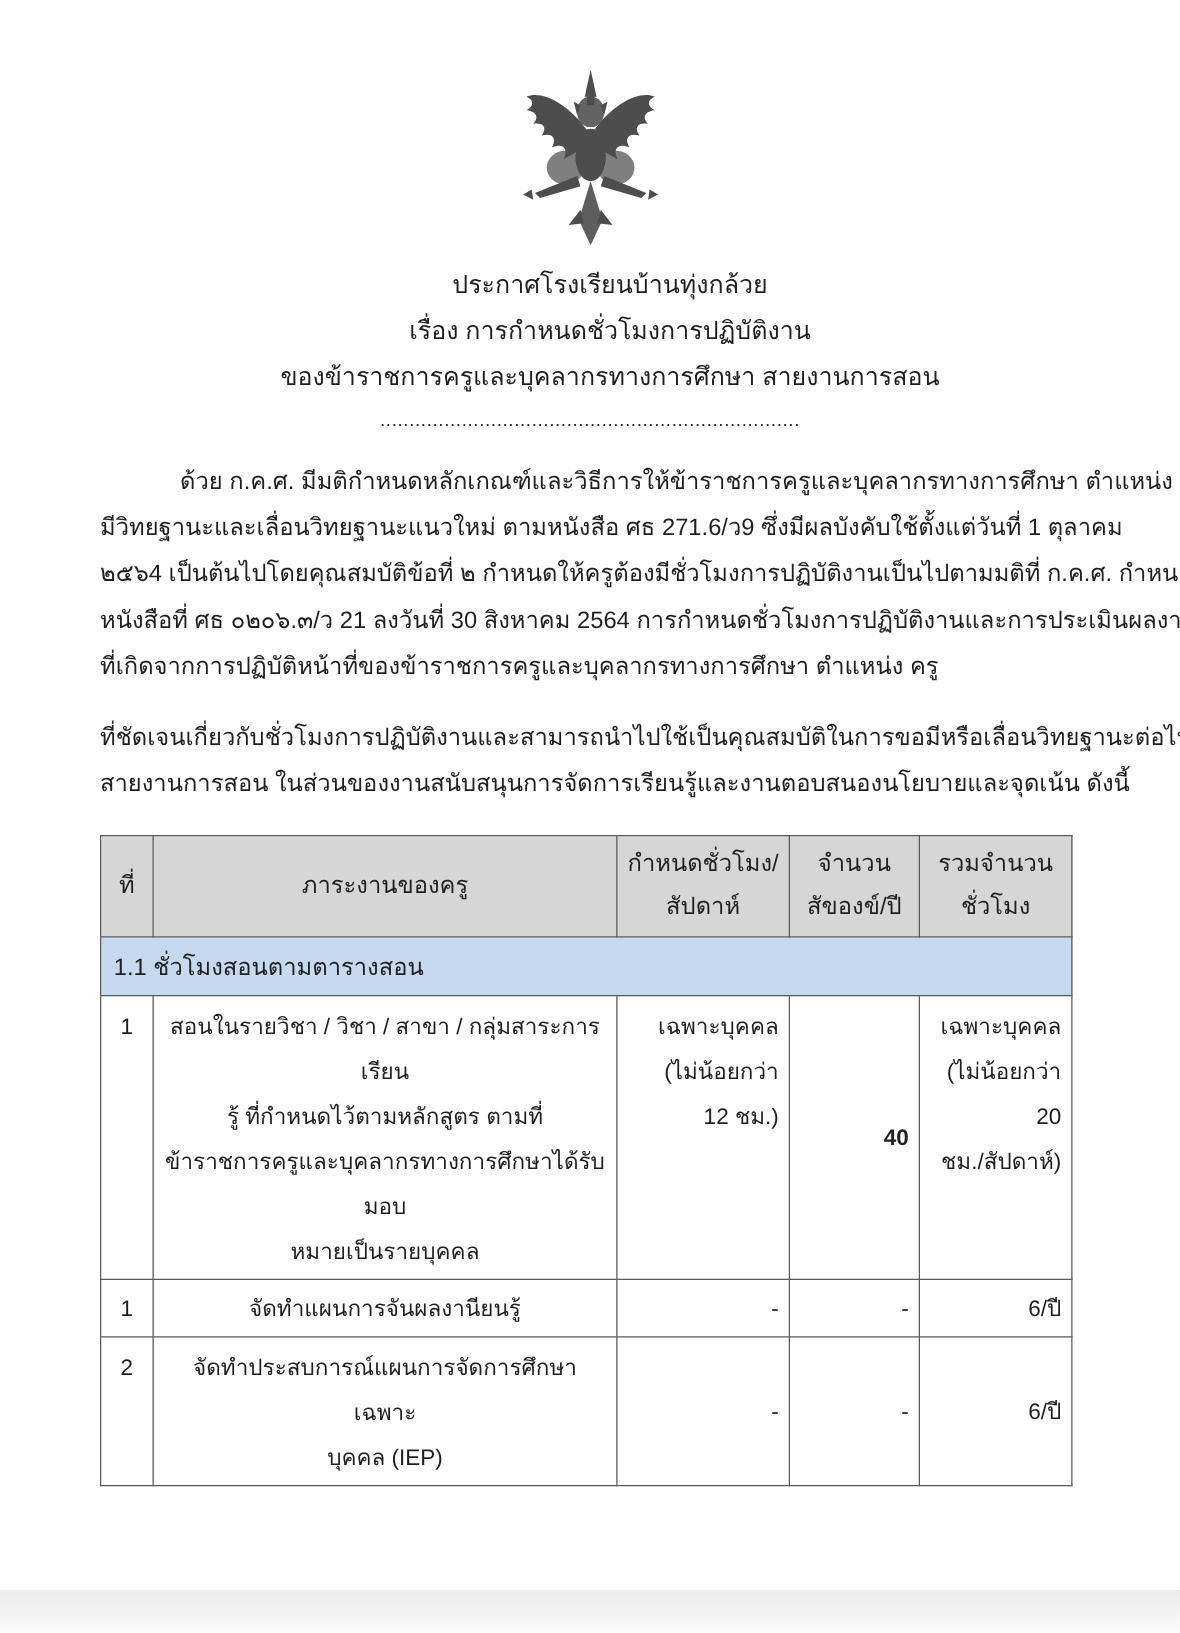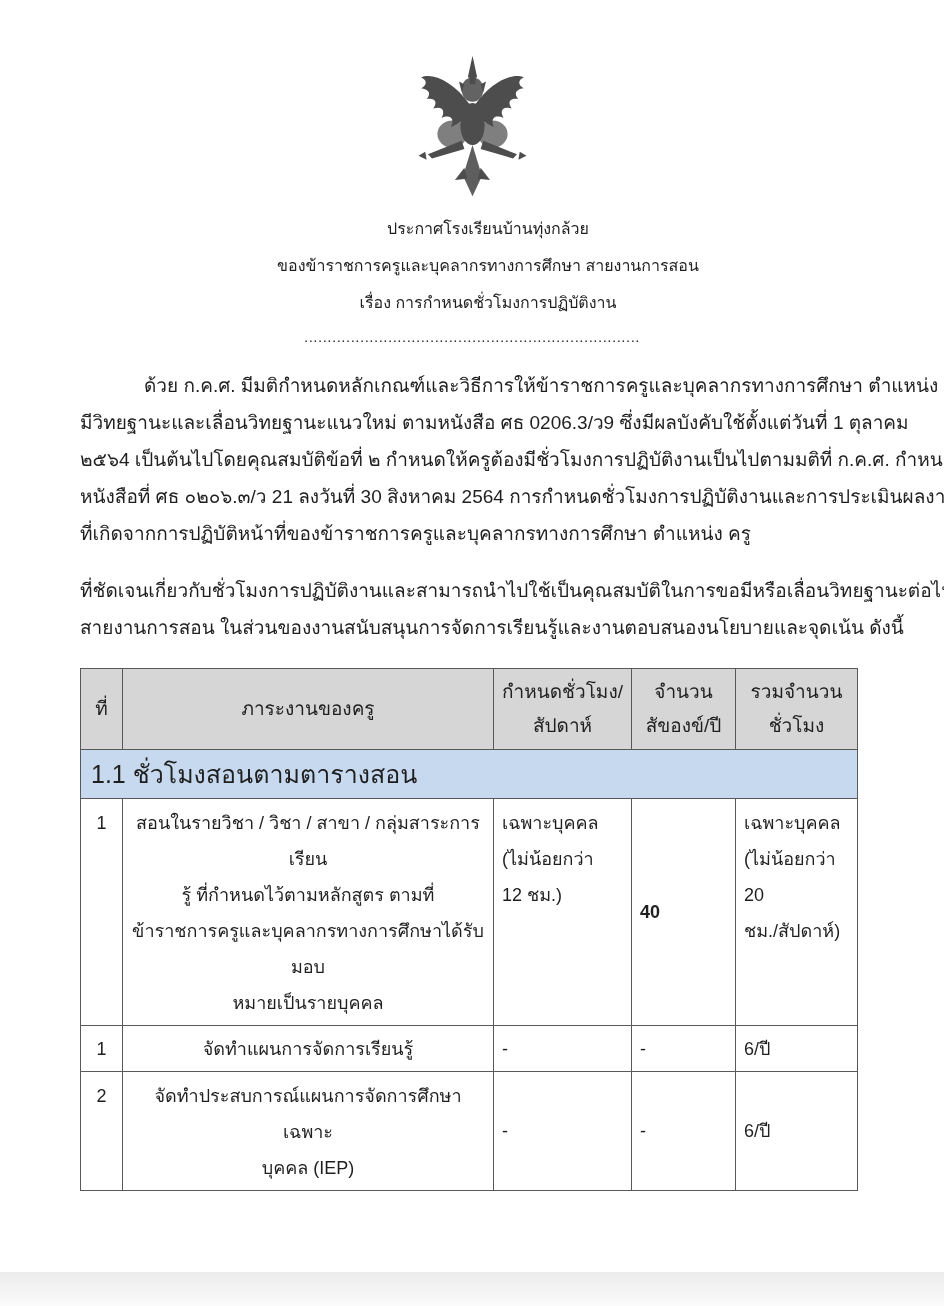--- a/index.html
+++ b/index.html
@@ -12,21 +12,21 @@
     color:var(--text,#1f1f1f);
     overflow:hidden;
   }
   .content{ width:785px; margin:0 0 0 80px; }
 
   
   .emblem-wrap{ padding-top:54px; text-align:center; height:146px; }
   .emblem-wrap svg{ display:inline-block; }
 
   
-  .title-block{ text-align:center; margin-top:10px; font-size:16px; line-height:37px;padding-left:32px; }
+  .title-block{ text-align:center; margin-top:10px; font-size:20px; line-height:37px;padding-left:32px; }
   .divider{ text-align:center; font-size:15px; letter-spacing:0.5px; color:#2a2a2a; margin-top:6px; line-height:20px; }
 
   
   .para{ font-size:19px; line-height:37px; margin-top:20px; text-align:left; }
   .para .line{ white-space:nowrap; }
   .para .indent{ padding-left:64px; }
 
   
   table.workload{
     border-collapse:collapse;
@@ -51,31 +51,31 @@
     height:72px;
     text-align:center;
     vertical-align:middle;
     white-space:pre-line;
     line-height:34px;
     font-size:19px;
   }
   tr.section-row td{
     background:var(--section-bg,#c7d9ee);
     height:38px;
-    font-size:25px;
+    font-size:19px;
     text-align:left;
     vertical-align:middle;
     padding-left:10px;
   }
   tr.data-row td{ line-height:36px; vertical-align:middle; }
   tr.data-row td.top{ vertical-align:top; padding-top:6px; }
   tr.data-row td.mid{ vertical-align:middle;font-weight:bold; }
   td.c-no{ text-align:center; }
   td.c-task{ text-align:center; white-space:pre-line; padding-left:12px; }
-  td.c-center{ text-align:left; white-space:pre-line; }
+  td.c-center{ text-align:right; white-space:pre-line; }
   tr.row-tall{ height:144px; }
   tr.row-med{ height:92px; }
   tr.row-short{ height:46px; }
 
   
   .page-gap{
     position:absolute; left:0; bottom:0; width:944px; height:34px;
     background:linear-gradient(to bottom,#ebebeb 0%,#f4f4f4 55%,#fbfbfb 100%);
   }
 </style>
@@ -101,30 +101,30 @@
       <path d="M30 144 L20 150 L32 156 Z"></path>
         <path d="M170 144 L180 150 L168 156 Z"></path>
       <path d="M100 134 L86 180 L100 210 L114 180 Z" fill-opacity="0.9"></path>
       <path d="M88 168 L74 186 L92 184 Z"></path>
         <path d="M112 168 L126 186 L108 184 Z"></path>
     </svg>
   </div>
 
   <div class="title-block">
     <div>ประกาศโรงเรียนบ้านทุ่งกล้วย</div>
+    <div>เรื่อง  การกำหนดชั่วโมงการปฏิบัติงาน</div>
     <div>ของข้าราชการครูและบุคลากรทางการศึกษา สายงานการสอน</div>
-    <div>เรื่อง  การกำหนดชั่วโมงการปฏิบัติงาน</div>
   </div>
 
   <div class="divider">........................................................................</div>
 
   <div class="content">
     <div class="para">
       <div class="line indent">ด้วย  ก.ค.ศ. มีมติกำหนดหลักเกณฑ์และวิธีการให้ข้าราชการครูและบุคลากรทางการศึกษา ตำแหน่ง ครู</div>
-      <div class="line">มีวิทยฐานะและเลื่อนวิทยฐานะแนวใหม่ ตามหนังสือ ศธ 0206.3/ว9 ซึ่งมีผลบังคับใช้ตั้งแต่วันที่ 1 ตุลาคม</div>
+      <div class="line">มีวิทยฐานะและเลื่อนวิทยฐานะแนวใหม่ ตามหนังสือ ศธ 271.6/ว9 ซึ่งมีผลบังคับใช้ตั้งแต่วันที่ 1 ตุลาคม</div>
       <div class="line">๒๕๖4 เป็นต้นไปโดยคุณสมบัติข้อที่ ๒ กำหนดให้ครูต้องมีชั่วโมงการปฏิบัติงานเป็นไปตามมติที่ ก.ค.ศ. กำหนดตาม</div>
       <div class="line">หนังสือที่ ศธ ๐๒๐๖.๓/ว 21  ลงวันที่ 30 สิงหาคม 2564 การกำหนดชั่วโมงการปฏิบัติงานและการประเมินผลงาน</div>
       <div class="line">ที่เกิดจากการปฏิบัติหน้าที่ของข้าราชการครูและบุคลากรทางการศึกษา ตำแหน่ง ครู</div>
     </div>
 
     <div class="para">
       <div class="line">ที่ชัดเจนเกี่ยวกับชั่วโมงการปฏิบัติงานและสามารถนำไปใช้เป็นคุณสมบัติในการขอมีหรือเลื่อนวิทยฐานะต่อไป</div>
       <div class="line">สายงานการสอน ในส่วนของงานสนับสนุนการจัดการเรียนรู้และงานตอบสนองนโยบายและจุดเน้น ดังนี้</div>
     </div>
   </div>
@@ -162,21 +162,21 @@
         <td class="c-center top">เฉพาะบุคคล
 (ไม่น้อยกว่า
 12 ชม.)</td>
         <td class="c-center mid">40</td>
         <td class="c-center top">เฉพาะบุคคล
 (ไม่น้อยกว่า 20
 ชม./สัปดาห์)</td>
       </tr>
       <tr class="data-row row-short">
         <td class="c-no">1</td>
-        <td class="c-task">จัดทำแผนการจัดการเรียนรู้</td>
+        <td class="c-task">จัดทำแผนการจันผลงานียนรู้</td>
         <td class="c-center">-</td>
         <td class="c-center">-</td>
         <td class="c-center">6/ปี</td>
       </tr>
       <tr class="data-row row-med">
         <td class="c-no top">2</td>
         <td class="c-task top">จัดทำประสบการณ์แผนการจัดการศึกษาเฉพาะ
 บุคคล (IEP)</td>
         <td class="c-center">-</td>
         <td class="c-center">-</td>

